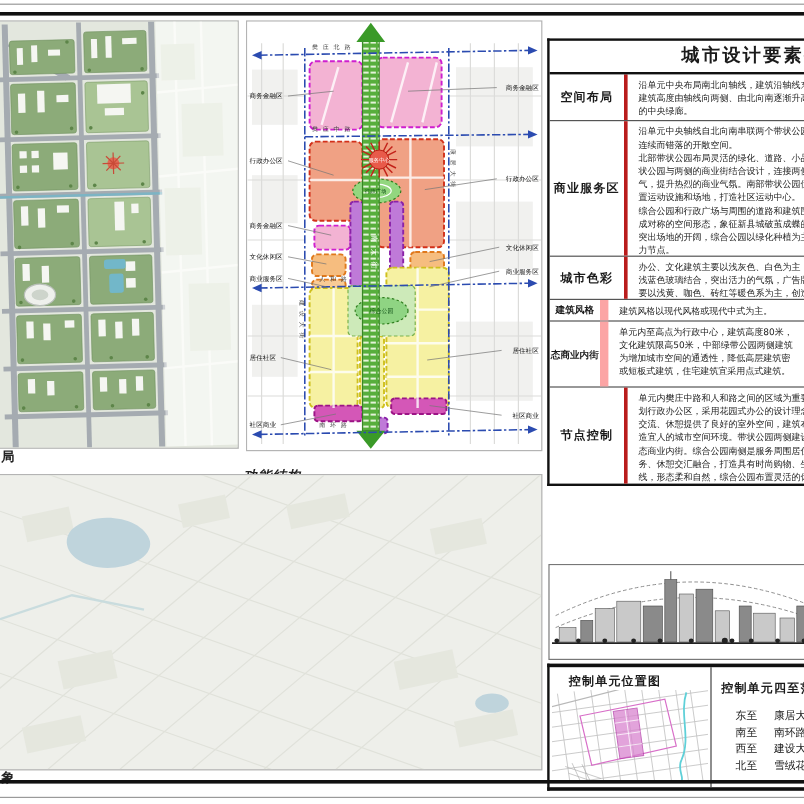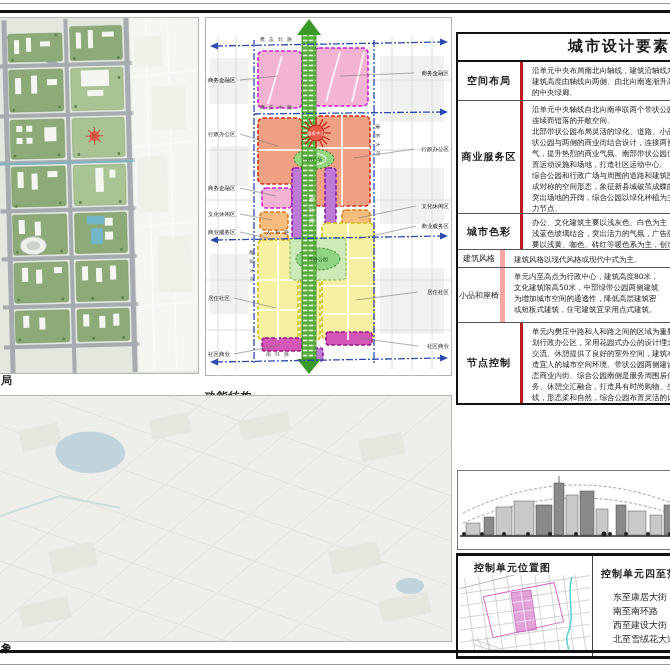--- a/index.html
+++ b/index.html
@@ -14,33 +14,33 @@
   .t-title{height:26px;border-bottom:2px solid #111;position:relative;}
   .t-title span{position:absolute;left:110px;top:3px;font-size:15px;font-weight:bold;letter-spacing:2px;white-space:nowrap;}
   .trow{display:flex;border-top:1px solid #555;}
   .trow.first{border-top:none;}
   .tlabel{width:62px;flex:0 0 62px;display:flex;align-items:center;justify-content:center;font-size:10px;font-weight:bold;letter-spacing:1px;border-right:3px solid #b91c1c;}
   .tcontent{padding:3px 0 0 9px;width:380px;}
   .tline{font-size:7.5px;line-height:11px;white-space:nowrap;color:#222;}
   .tsub{flex:1;}
   .tsubrow{display:flex;}
   .tsubrow+.tsubrow{border-top:1px solid #555;}
-  .tsublabel{width:42px;flex:0 0 42px;display:flex;align-items:center;justify-content:center;font-size:8px;font-weight:normal;border-right:5px solid #fca5a5;}
+  .tsublabel{width:42px;flex:0 0 42px;display:flex;align-items:center;justify-content:center;font-size:8px;font-weight:bold;border-right:7px solid #fca5a5;}
   
   .sky-title{position:absolute;left:462px;top:453px;font-size:9.5px;font-weight:bold;white-space:nowrap;letter-spacing:0.5px;}
   .skybox{position:absolute;left:457px;top:470px;width:230px;height:78px;border:1px solid #777;background:#fff;overflow:hidden;}
   
   .bbox{position:absolute;left:456px;top:553px;width:300px;height:100px;border-left:2px solid #111;border-top:3px solid #111;border-bottom:3px solid #111;background:#fff;display:flex;}
   .bcell-map{width:134px;flex:0 0 134px;position:relative;}
   .bcell-range{flex:1;border-left:1.5px solid #444;position:relative;}
   .bmap-title{position:absolute;left:16px;top:5px;font-size:10px;font-weight:bold;letter-spacing:1px;white-space:nowrap;}
   .brange-title{position:absolute;left:8px;top:11px;font-size:10px;font-weight:bold;letter-spacing:1px;white-space:nowrap;}
   .brange-items{position:absolute;left:20px;top:34px;}
   .brange-item{font-size:9px;line-height:14px;white-space:nowrap;}
-  .brange-item .dir{margin-right:0;}
+  .brange-item .dir{margin-right:14px;}
 </style>
 </head>
 <body>
 <div id="page">
 
 <div class="hr-thin" style="top:3px"></div>
 <div class="hr-thick" style="top:10px"></div>
 
 <div class="imgbox" style="left:-1px;top:17px;width:198px;height:355px;">
 <svg width="198" height="355" viewBox="0 0 198 355">
@@ -493,21 +493,21 @@
   </div>
   <div class="trow" style="height:72px">
     <div class="tsub">
       <div class="tsubrow" style="height:17px">
         <div class="tsublabel">建筑风格</div>
         <div class="tcontent" style="padding-top:4px;">
           <div class="tline">建筑风格以现代风格或现代中式为主。</div>
         </div>
       </div>
       <div class="tsubrow" style="height:54px">
-        <div class="tsublabel">小品和座椅</div>
+        <div class="tsublabel">态商业内街</div>
         <div class="tcontent">
           <div class="tline">单元内至高点为行政中心，建筑高度80米，</div>
           <div class="tline">文化建筑限高50米，中部绿带公园两侧建筑</div>
           <div class="tline">为增加城市空间的通透性，降低高层建筑密</div>
           <div class="tline">或短板式建筑，住宅建筑宜采用点式建筑。</div>
         </div>
       </div>
     </div>
   </div>
   <div class="trow" style="height:80px">

